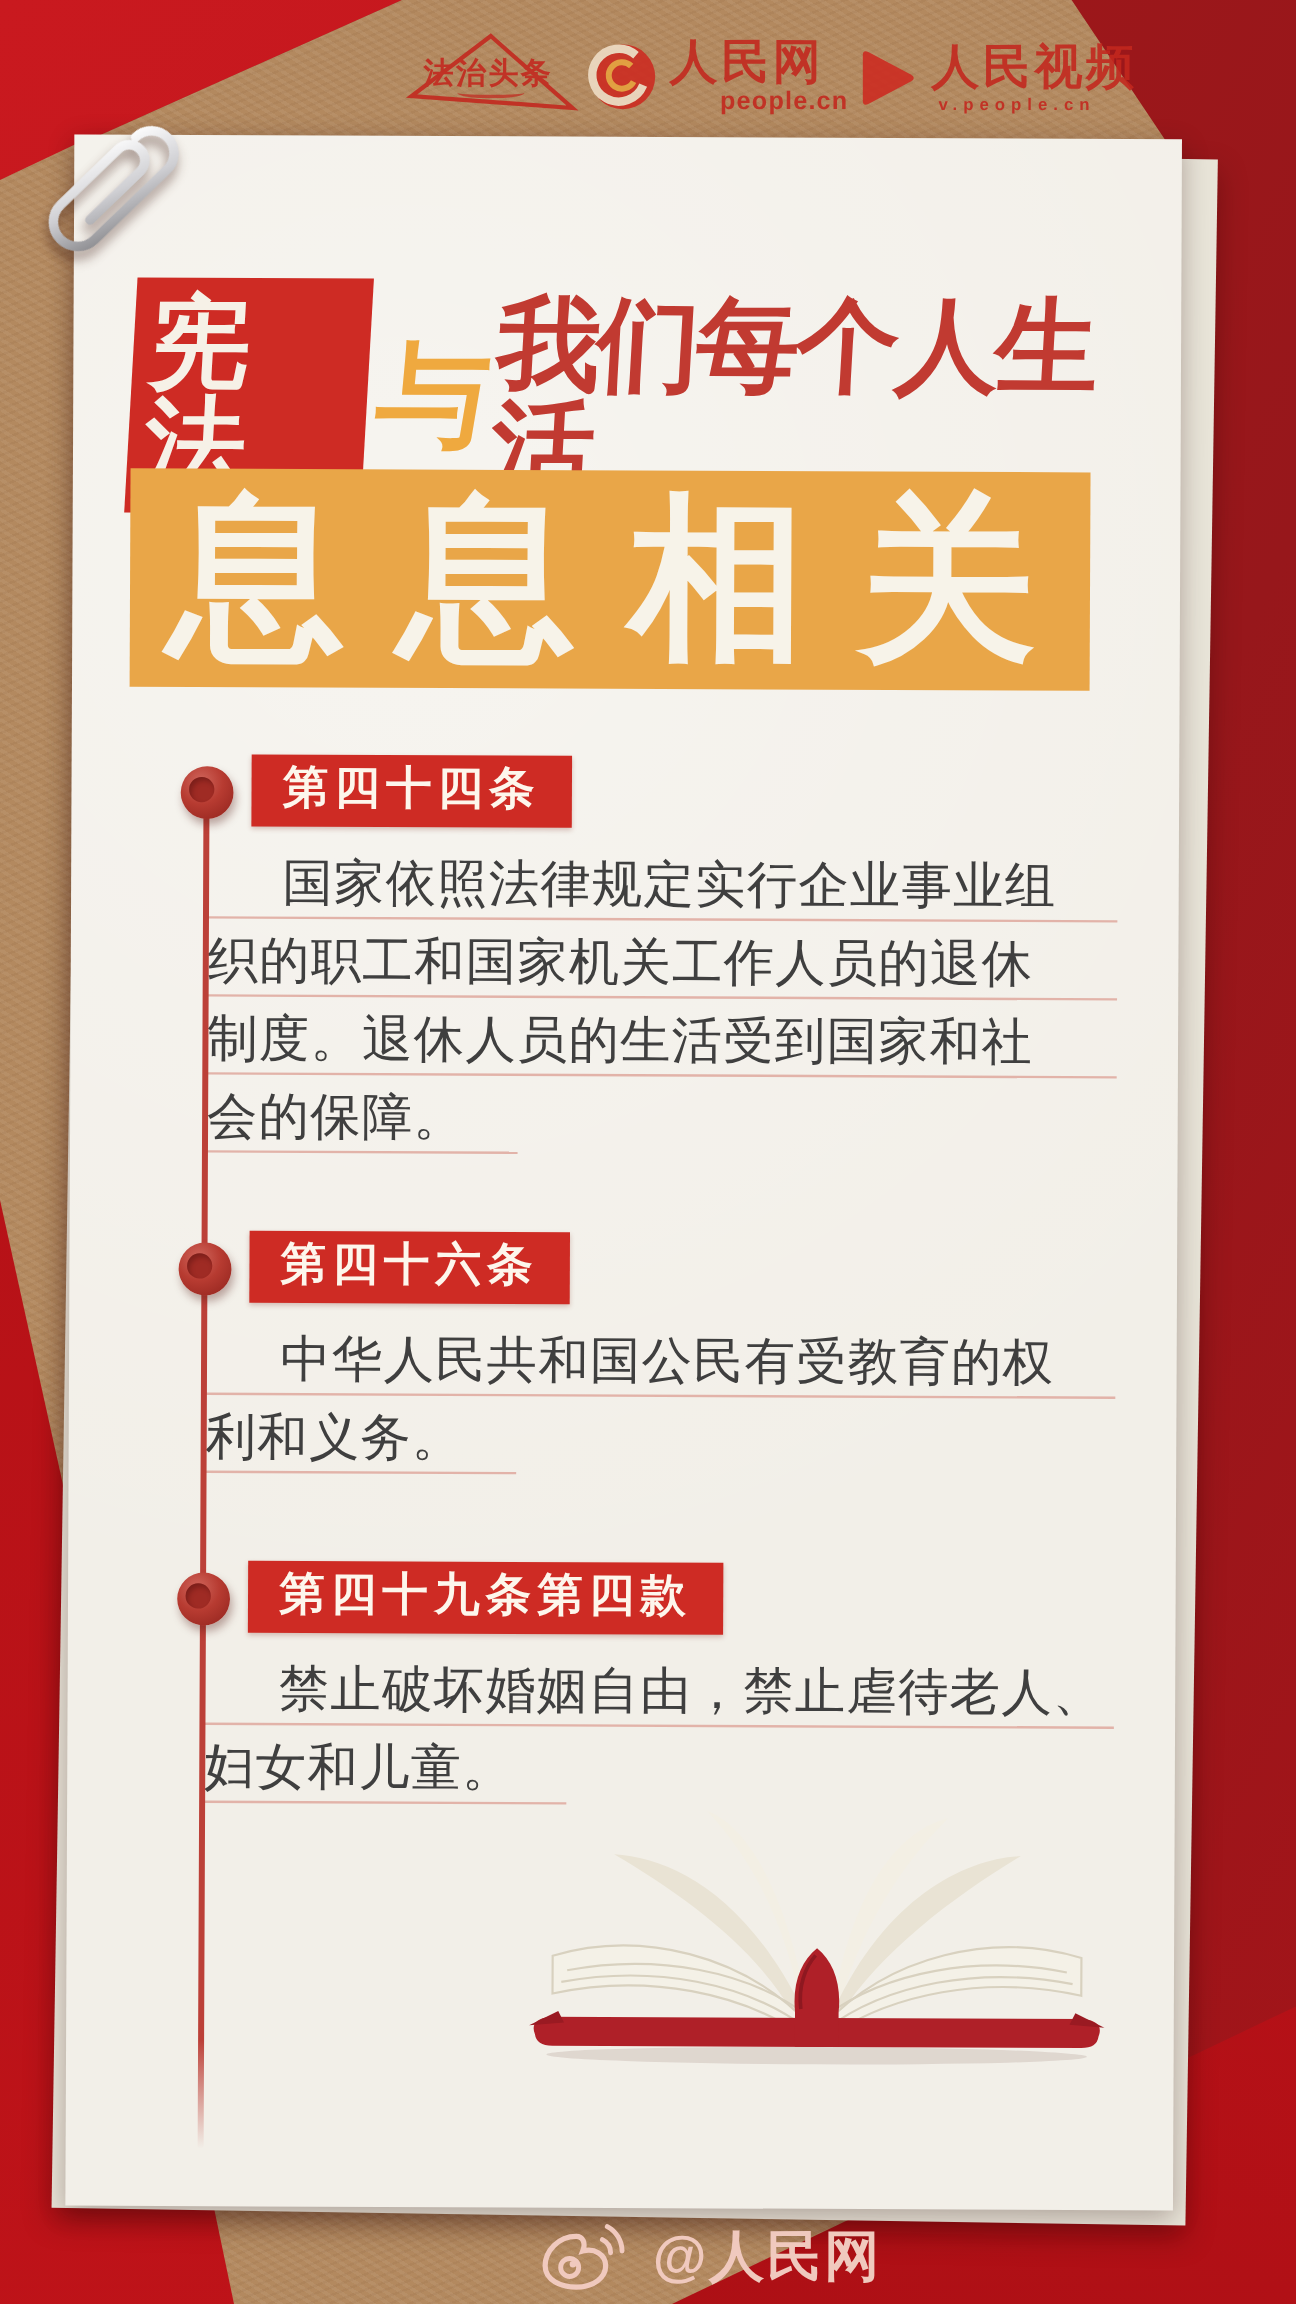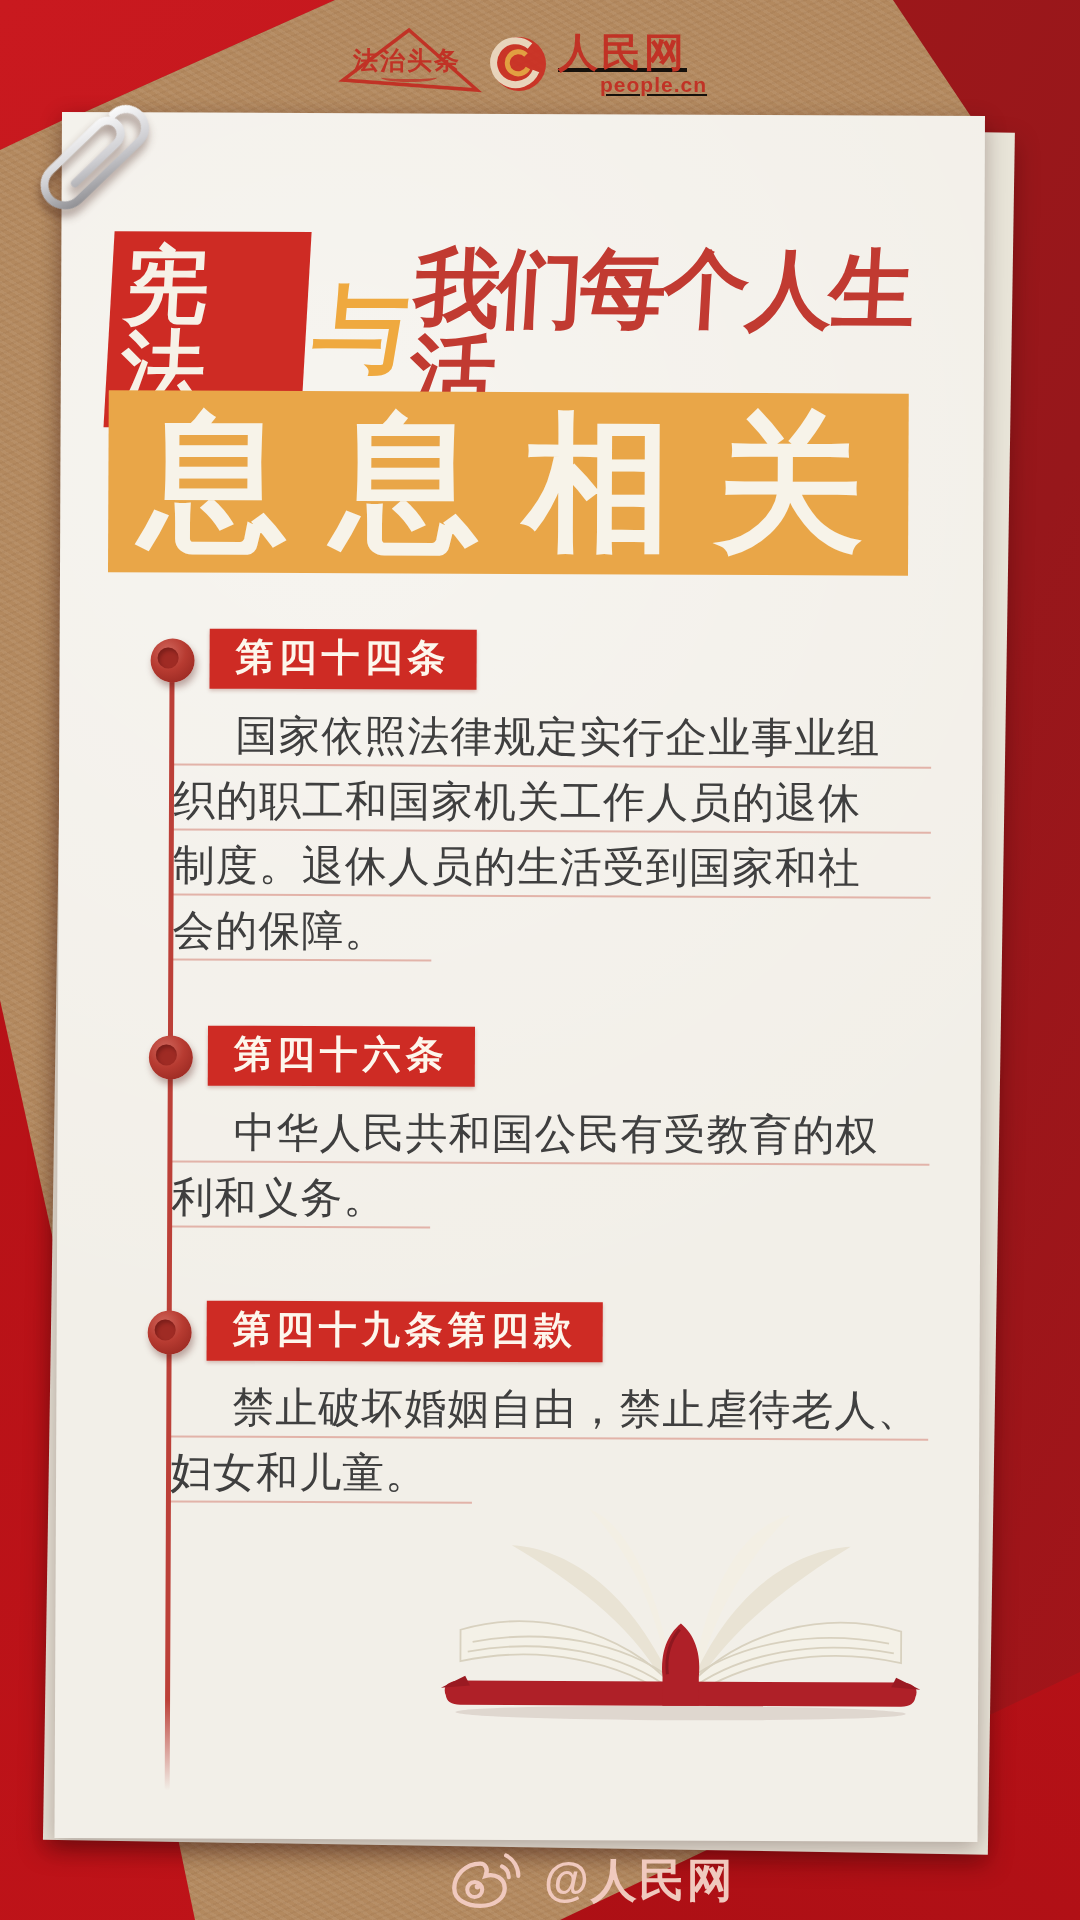--- a/index.html
+++ b/index.html
@@ -36,21 +36,21 @@
   .logo-fazhi{left:333px;top:26px;width:152px;height:70px;}
   .logo-fazhi svg{position:absolute;inset:0;}
   .fz-label{
     position:absolute;left:14px;top:18px;width:120px;text-align:center;
     font-weight:bold;font-size:25px;color:#c3271e;letter-spacing:2px;
   }
   .fz-squiggle{position:absolute;left:48px;top:47px;width:56px;height:6px;
     border-bottom:3px solid rgba(195,39,30,.8);border-radius:50%;}
   .logo-people{left:490px;top:32px;display:flex;align-items:center;gap:10px;}
   .logo-video{left:714px;top:36px;display:flex;align-items:center;gap:12px;}
-  .logo-textcol{display:flex;flex-direction:column;line-height:1;text-decoration:underline;}
+  .logo-textcol{display:flex;flex-direction:column;line-height:1;}
   .logo-cn{font-size:40px;font-weight:900;color:#c3271e;letter-spacing:3px;}
   .logo-sub{font-size:21px;font-weight:bold;color:#c3271e;margin-top:2px;padding-left:42px;letter-spacing:1px;}
   .logo-sub2{font-size:14px;font-weight:bold;color:#c3271e;margin-top:4px;letter-spacing:5px;padding-left:6px;}
   
   .sheet-back{
     position:absolute;left:70px;top:118px;width:945px;height:1722px;
     background:#e8e4d8;transform:rotate(.9deg);transform-origin:top left;z-index:5;
     box-shadow:0 10px 24px rgba(40,5,5,.35);
   }
   .paper{
@@ -149,20 +149,29 @@
       <circle cx="29" cy="29" r="27" fill="#cd2a20"></circle>
       <path d="M40,11 A22,22 0 1 0 46,36" fill="none" stroke="#f0dfc8" stroke-width="7"></path>
       <path d="M36,20 A11,11 0 1 0 38,33" fill="none" stroke="#e8a33d" stroke-width="5"></path>
     </svg>
     <span class="logo-textcol">
       <span class="logo-cn">人民网</span>
       <span class="logo-sub">people.cn</span>
     </span>
   </div>
 
+  <div class="logo logo-video">
+    <svg width="50" height="54" viewBox="0 0 50 54">
+      <path d="M5,8 Q5,3 10,5.5 L45,24 Q50,27 45,30 L10,48.5 Q5,51 5,46 Z" fill="#cd2a20"></path>
+    </svg>
+    <span class="logo-textcol">
+      <span class="logo-cn">人民视频</span>
+      <span class="logo-sub2">v.people.cn</span>
+    </span>
+  </div>
 
   <div class="sheet-back"></div>
 
   <div class="paper">
 
     <div class="title-row1">
       <span class="t-box">宪法</span>
       <span class="t-conn">与</span>
       <span class="t-rest">我们每个人生活</span>
     </div>

